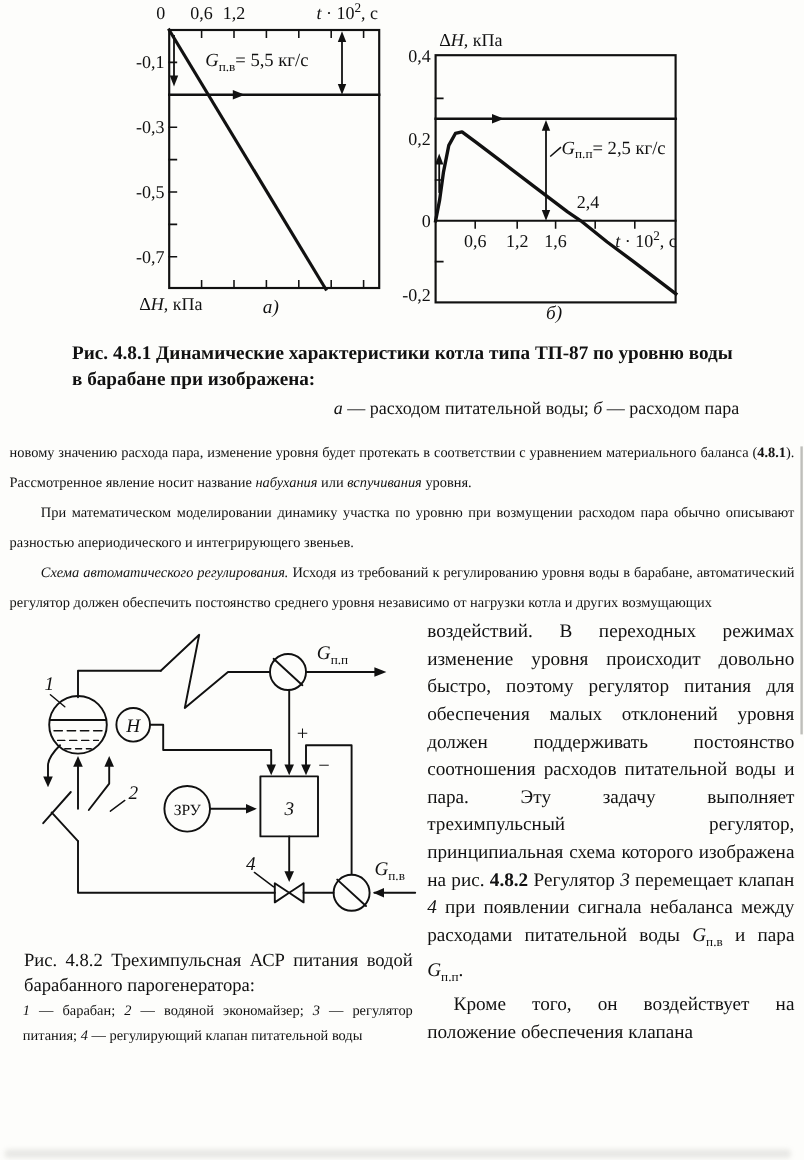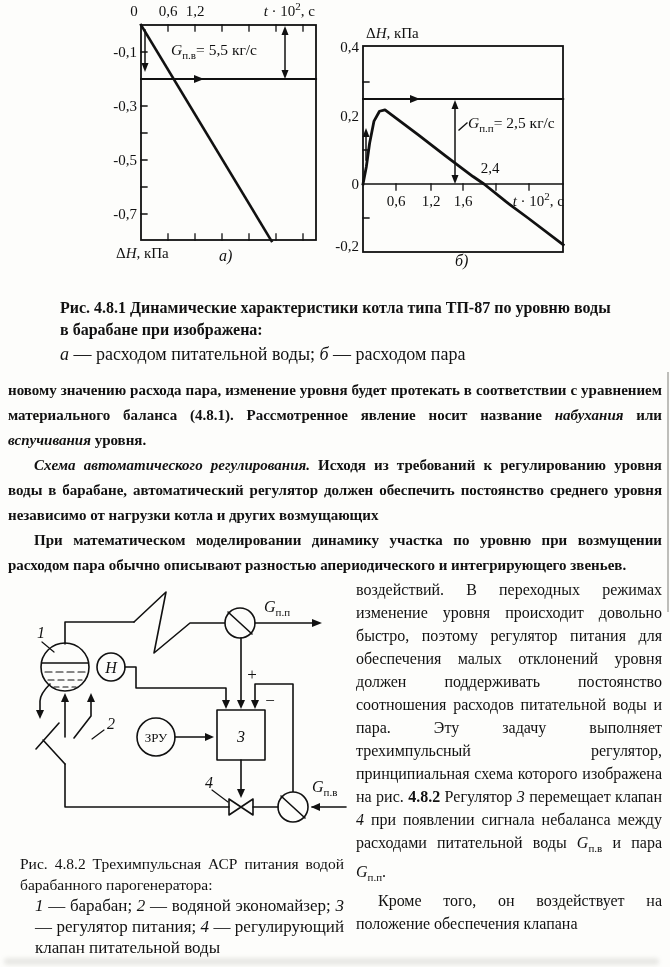--- a/index.html
+++ b/index.html
@@ -7,30 +7,30 @@
     position:relative;width:670px;height:967px;margin:0 auto;background:#fdfdfb;
     font-family:"Liberation Serif","DejaVu Serif",serif;color:#111;overflow:hidden;
     box-sizing:border-box;padding:0 8px;
   }
   svg text{font-family:"Liberation Serif","DejaVu Serif",serif;fill:#111;}
   .tk{font-size:15px;}
   .ann{font-size:15.5px;}
   .panel-lab{font-size:16px;font-style:italic;}
   .dlab{font-size:16px;font-style:italic;}
   .fig1-wrap{height:270px;}
-  .cap1{margin:27px 46px 0 52px;font-weight:bold;font-size:16px;line-height:22px;text-align:left;}
-  .cap1-legend{margin:2px 0 0 0;font-size:18px;text-align:left;font-weight:normal;line-height:22px;}
+  .cap1{margin:14px 46px 0 52px;font-weight:bold;font-size:16px;line-height:22px;text-align:left;}
+  .cap1-legend{margin:2px 0 0 0;font-size:15px;text-align:right;font-weight:normal;line-height:22px;}
   .bodytext{margin-top:13px;}
-  .body-p{margin:0;font-size:15px;line-height:25px;text-align:justify;font-weight:bold;}
+  .body-p{margin:0;font-size:12px;line-height:25px;text-align:justify;}
   .indent{text-indent:26px;}
   .wrap-section{margin-top:0;}
   .fig2{float:left;width:340px;margin:3px 8px 0 0;}
   .fig2 svg{display:block;}
   .cap2-title{margin:10px 4px 0 12px;font-weight:normal;font-size:15.5px;line-height:21px;text-align:justify;}
-  .cap2-legend{margin:0 4px 0 27px;font-size:17px;line-height:21px;text-align:justify;}
+  .cap2-legend{margin:0 4px 0 11px;font-size:12px;line-height:21px;text-align:justify;}
   .col-p{margin:0;font-size:16px;line-height:23px;text-align:justify;}
   .col-p.indent{text-indent:22px;}
   sub{font-size:11px;}
   i.gsym{font-size:16px;}
   .edge-line{position:absolute;right:1px;top:372px;width:2px;height:240px;background:#8a8a85;opacity:.55;}
   .artifact{position:absolute;left:4px;bottom:2px;width:655px;height:7px;background:#b8b8b2;opacity:.3;filter:blur(2px);border-radius:3px;}
 </style>
 </head>
 <body>
 
@@ -118,22 +118,22 @@
   </div>
 
   <div class="cap1">
     <span>Рис. 4.8.1 </span><span>Динамические характеристики котла типа ТП-87 по уровню воды</span><br>
     <span>в барабане при изображена:</span>
     <div class="cap1-legend"><i>а</i><span> — расходом питательной воды; </span><i>б</i><span> — расходом пара</span></div>
   </div>
 
   <div class="bodytext">
     <p class="body-p"><span>новому значению расхода пара, изменение уровня будет протекать в соответствии с уравнением материального баланса (</span><b>4.8.1</b><span>). Рассмотренное явление носит название </span><i>набухания</i><span> или </span><i>вспучивания</i><span> уровня.</span></p>
+    <p class="body-p indent">При математическом моделировании динамику участка по уровню при возмущении расходом пара обычно описывают разностью апериодического и интегрирующего звеньев.</p>
     <p class="body-p indent"><i>Схема автоматического регулирования.</i><span> Исходя из требований к регулированию уровня воды в барабане, автоматический регулятор должен обеспечить постоянство среднего уровня независимо от нагрузки котла и других возмущающих</span></p>
-    <p class="body-p indent">При математическом моделировании динамику участка по уровню при возмущении расходом пара обычно описывают разностью апериодического и интегрирующего звеньев.</p>
   </div>
 
   <div class="wrap-section">
 
     <div class="fig2">
       <svg width="340" height="262" viewBox="0 585 340 262">
         <g stroke="#111" stroke-width="1.6" fill="none" stroke-linecap="round" stroke-linejoin="round">
 
           <circle cx="57" cy="671" r="24" fill="#fdfdfb"></circle>
           <path d="M34,667 H80"></path>

